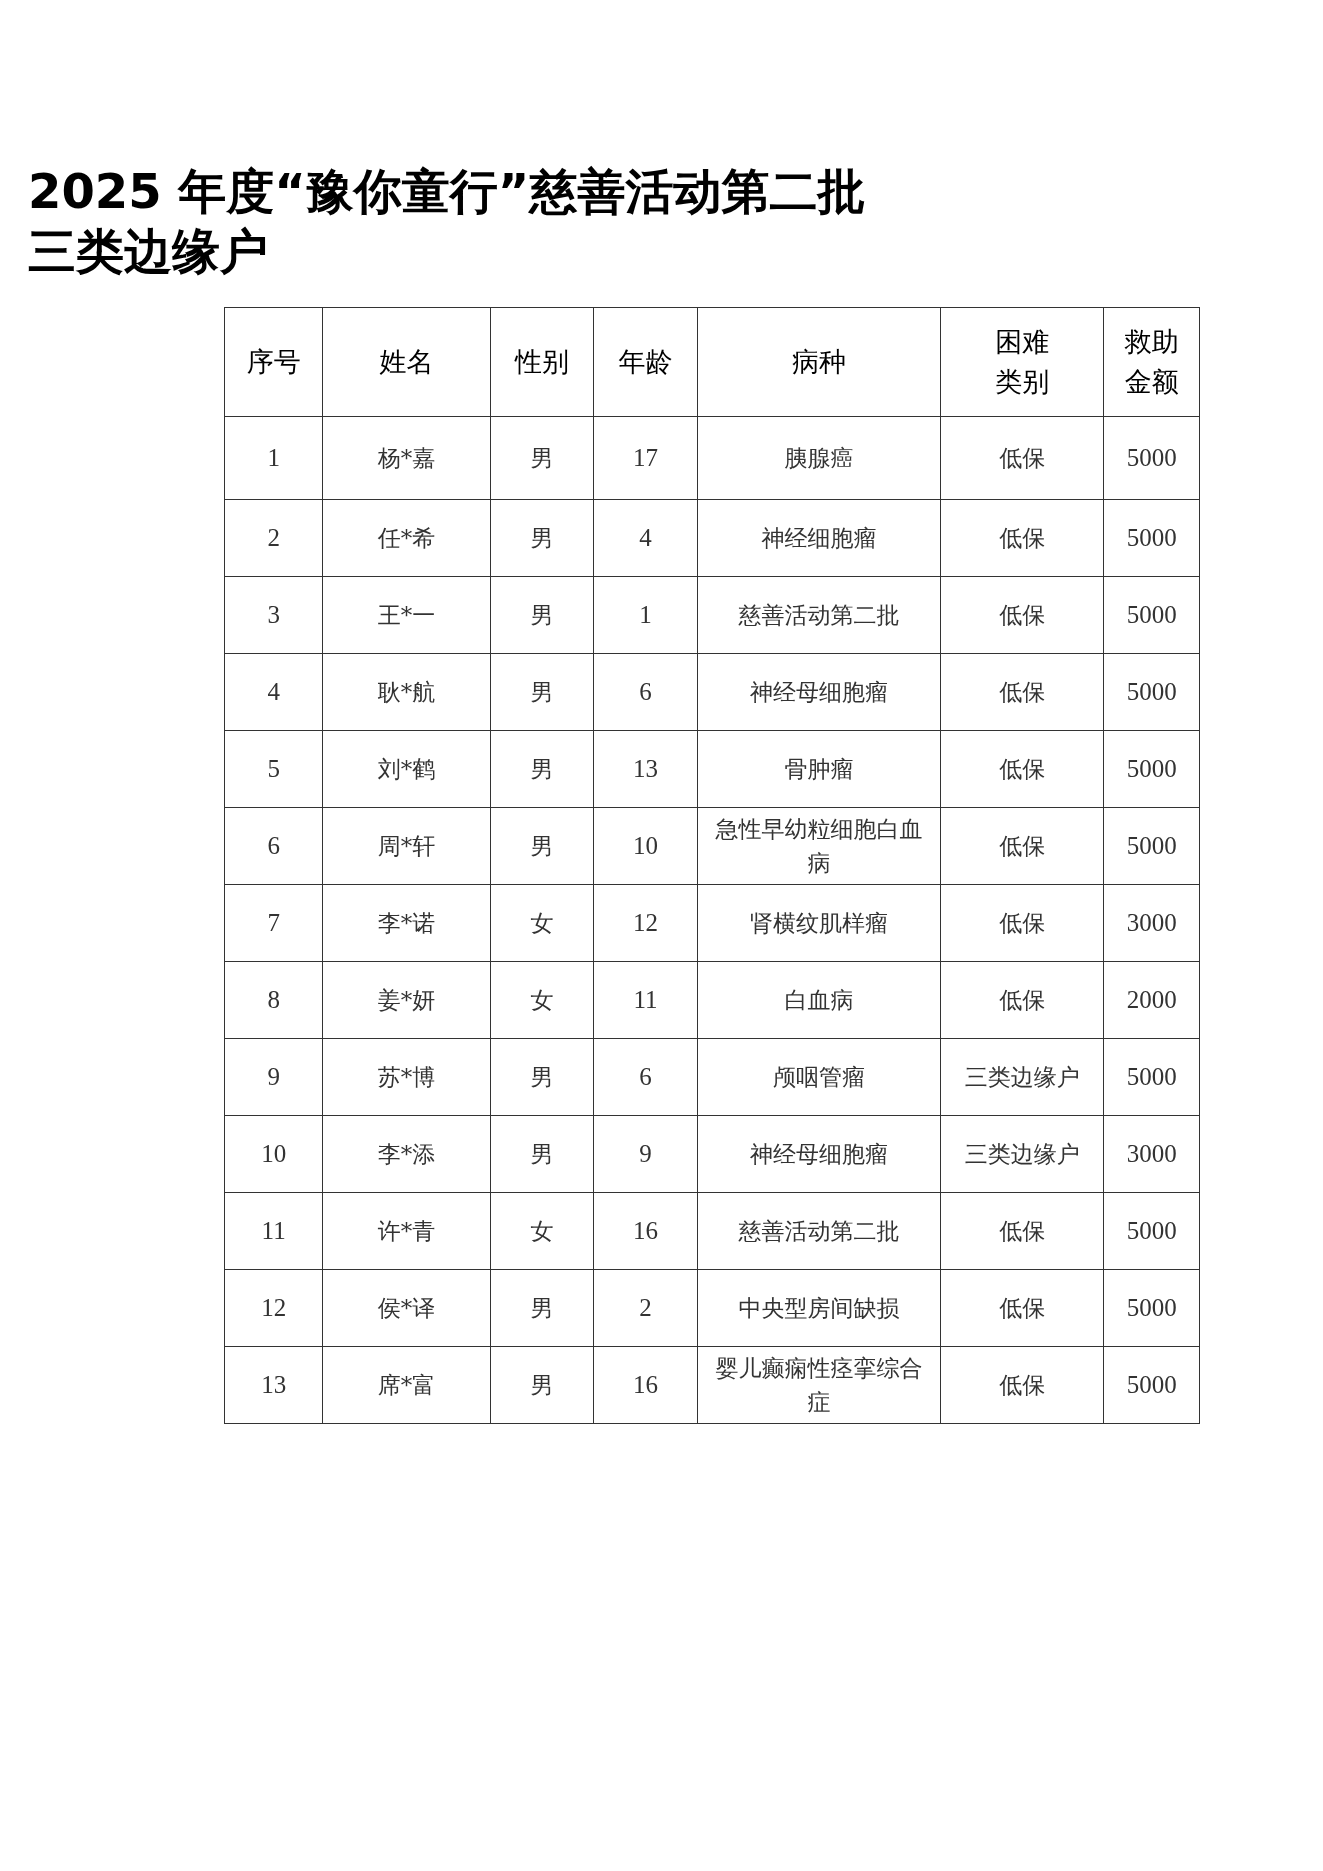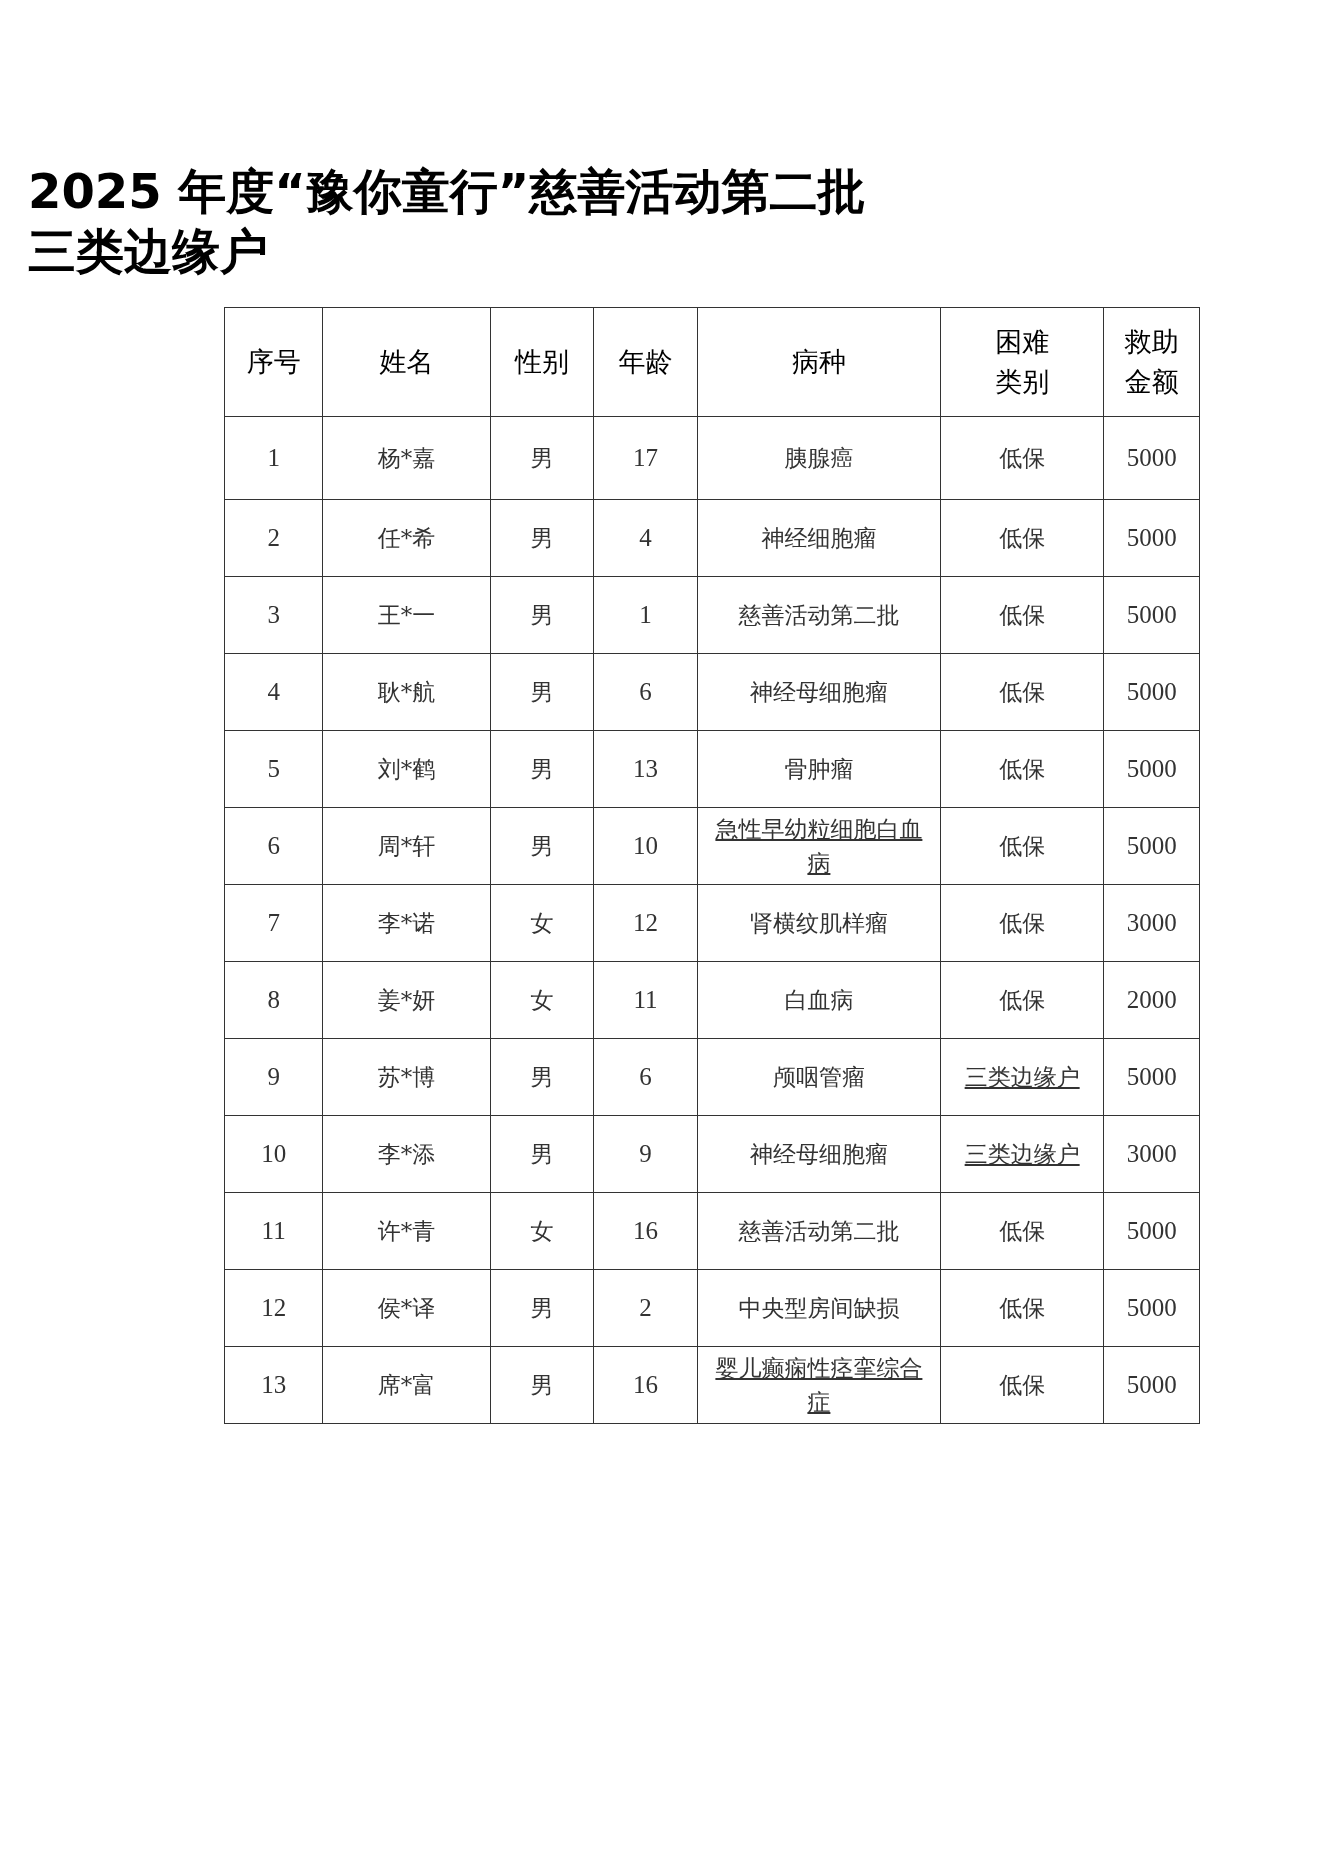--- a/index.html
+++ b/index.html
@@ -22,21 +22,21 @@
     border: 1.5px solid #333; text-align: center; vertical-align: middle;
     padding: 0 4px; font-weight: normal;
   }
   th {
     height: 108px; font-family: "DejaVu Sans", "Liberation Sans", sans-serif;
     font-size: 27px; color: #000; line-height: 40px;
   }
   td { height: 76px; font-size: 23px; color: #333; line-height: 34px; }
   tr.first td { height: 82px; }
   td.num { font-family: "Liberation Serif", "DejaVu Serif", serif; font-size: 25px; }
-  td.multi { padding: 0 14px; text-decoration: underline; }
+  td.multi { padding: 0 14px; }
 </style>
 </head>
 <body>
 
 <div class="title l1">2025 年度“豫你童行”慈善活动第二批</div>
 <div class="title l2">三类边缘户</div>
 
 <table>
   <colgroup>
     <col style="width:74px">

